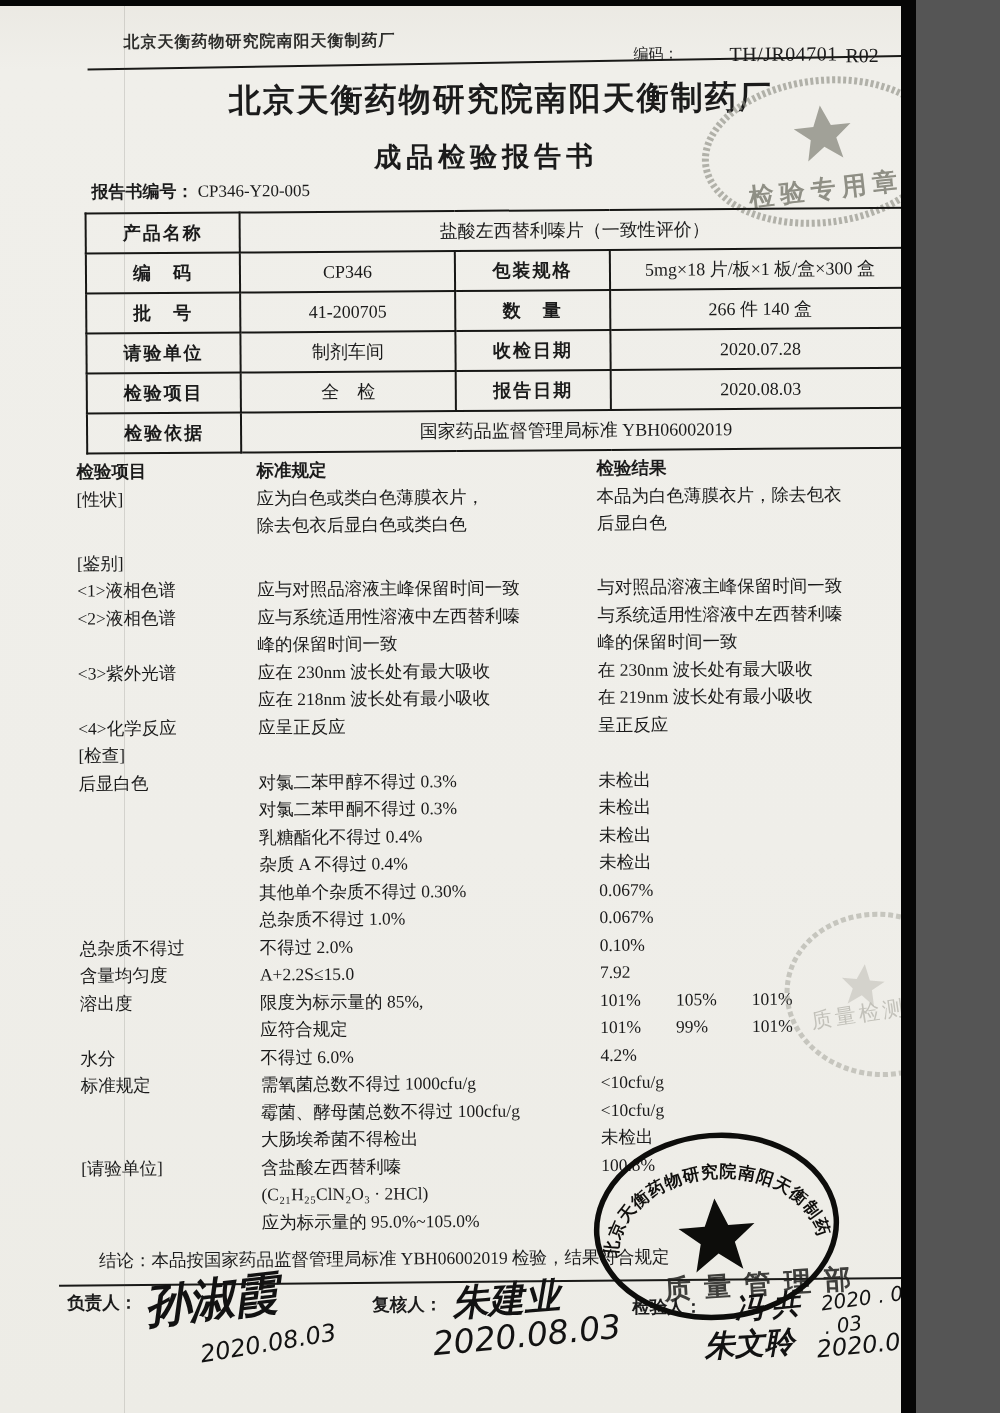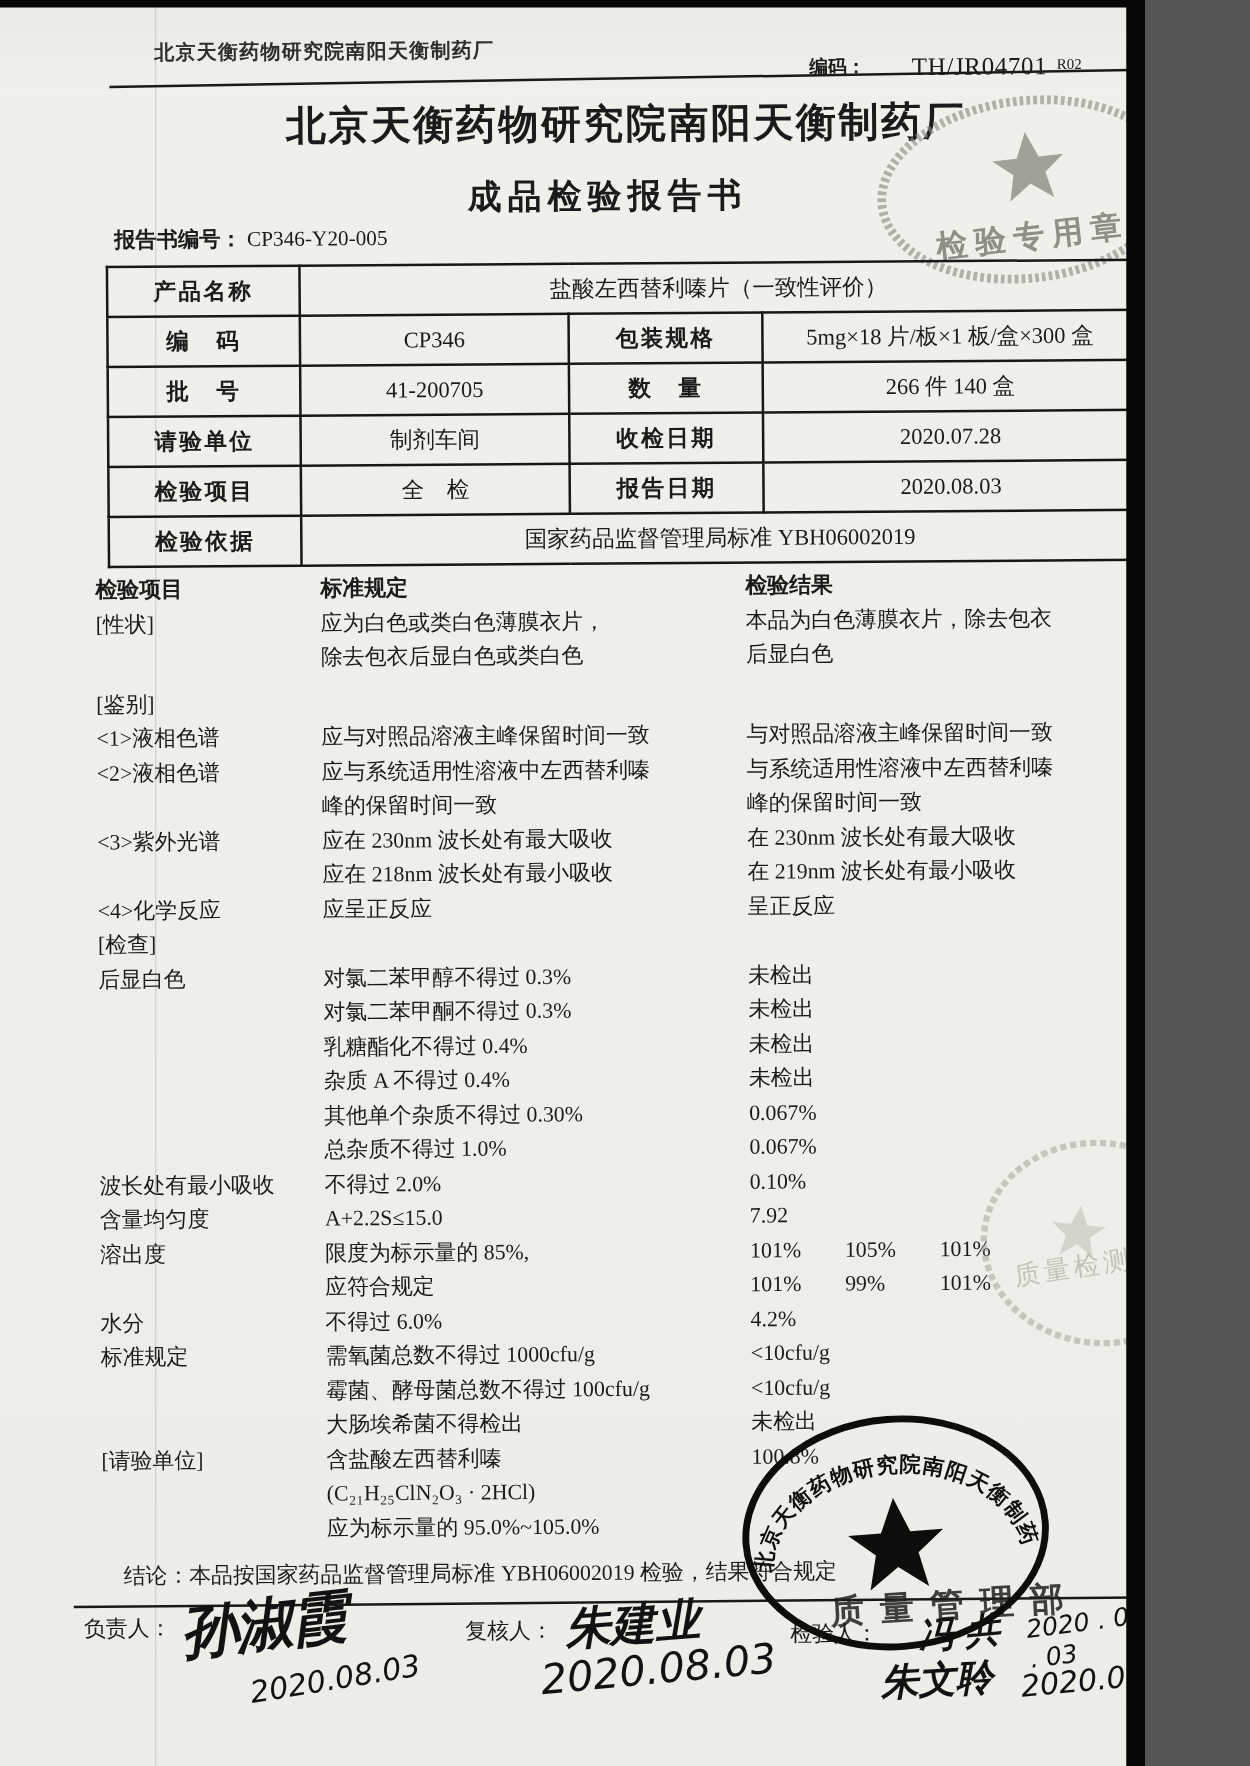--- a/index.html
+++ b/index.html
@@ -7,42 +7,42 @@
         background:linear-gradient(180deg,#ebe9e3 0%,#f0efea 5%,#efeee9 60%,#edece6 100%);
         font-family:"Liberation Serif",serif;color:#1b1b1b;}
   .band-top{position:absolute;top:0;left:0;width:100%;height:6px;background:#060606;z-index:9;}
   .band-right{position:absolute;top:0;right:0;width:15px;height:100%;background:#060606;z-index:9;}
   .fold{position:absolute;left:124px;top:0;width:1px;height:100%;background:rgba(70,68,60,.16);z-index:1;}
   .scan{position:absolute;inset:0;transform:rotate(-.4deg);}
   .abs{position:absolute;}
   .hei{font-family:"Liberation Sans",sans-serif;}
   .letterhead{left:128px;top:30px;font-size:16px;letter-spacing:1px;color:#2e2e2c;font-weight:600;}
   .rule{left:92px;top:66px;width:868px;border-top:2.2px solid #1a1a18;transform:rotate(-.55deg);transform-origin:left center;}
-  .code-label{left:652px;top:46px;font-size:15px;font-weight:700;}
+  .code-label{left:638px;top:46px;font-size:15px;font-weight:400;}
   .code-val{left:734px;top:45px;font-size:20px;letter-spacing:.5px;}
-  .code-rev{left:850px;top:47px;font-size:12px;}
+  .code-rev{left:850px;top:47px;font-size:20px;}
   .corner{left:928px;top:20px;font-size:44px;font-style:italic;transform:rotate(9deg);
           font-family:"DejaVu Sans",sans-serif;color:#1d1d1d;z-index:8;}
   .title{left:25px;top:78px;width:960px;text-align:center;font-size:32px;font-weight:700;letter-spacing:2px;}
   .subtitle{left:25px;top:139px;width:930px;text-align:center;font-size:27px;font-weight:700;letter-spacing:5px;}
   .report-no{left:95px;top:178px;font-size:17px;}
   .report-no .lbl{font-weight:700;}
   table.info{position:absolute;left:88px;top:210px;width:824px;border-collapse:collapse;table-layout:fixed;}
   table.info td{border:2px solid #171715;height:38px;text-align:center;font-size:18px;padding:0 4px;overflow:hidden;}
   table.info td.lbl{font-family:"Liberation Sans",sans-serif;font-weight:600;letter-spacing:2px;}
   .spec{left:78px;top:456px;width:884px;font-size:17.5px;line-height:27.5px;}
   .shead{display:flex;font-weight:600;font-family:"Liberation Sans",sans-serif;}
   .srow{display:flex;}
   .srow.gap{margin-top:9px;}
   .c1{width:180px;flex:none;}
   .c2{width:340px;flex:none;white-space:pre-wrap;}
   .c3{flex:1;white-space:pre-wrap;}
   .conclusion{left:95px;top:1246px;width:860px;font-size:17.5px;z-index:2;}
   .sep{left:55px;top:1281px;width:852px;border-top:2.2px solid #191917;transform:rotate(-.12deg);z-index:2;}
-  .sig-label{font-size:17.5px;font-weight:400;font-family:"Liberation Sans",sans-serif;z-index:3;}
+  .sig-label{font-size:17.5px;font-weight:700;font-family:"Liberation Sans",sans-serif;z-index:3;}
   .hand{font-family:"DejaVu Sans",sans-serif;font-style:italic;color:#121212;z-index:4;}
   .dept{left:660px;top:1268px;font-size:27px;letter-spacing:13px;color:#20201e;font-weight:700;
         font-family:"Liberation Sans",sans-serif;transform:rotate(-3deg);opacity:.85;z-index:3;}
   svg{overflow:visible;}
 </style>
 </head>
 <body>
 
 <div class="page">
   <div class="band-top"></div>
@@ -187,21 +187,21 @@
             <div class="c1"></div>
             <div class="c2">其他单个杂质不得过 0.30%</div>
             <div class="c3">0.067%</div>
           </div>
           <div class="srow">
             <div class="c1"></div>
             <div class="c2">总杂质不得过 1.0%</div>
             <div class="c3">0.067%</div>
           </div>
           <div class="srow">
-            <div class="c1">波长处有最小吸收</div>
+            <div class="c1">总杂质不得过</div>
             <div class="c2">不得过 2.0%</div>
             <div class="c3">0.10%</div>
           </div>
           <div class="srow">
             <div class="c1">含量均匀度</div>
             <div class="c2">A+2.2S≤15.0</div>
             <div class="c3">7.92</div>
           </div>
           <div class="srow">
             <div class="c1">溶出度</div>

